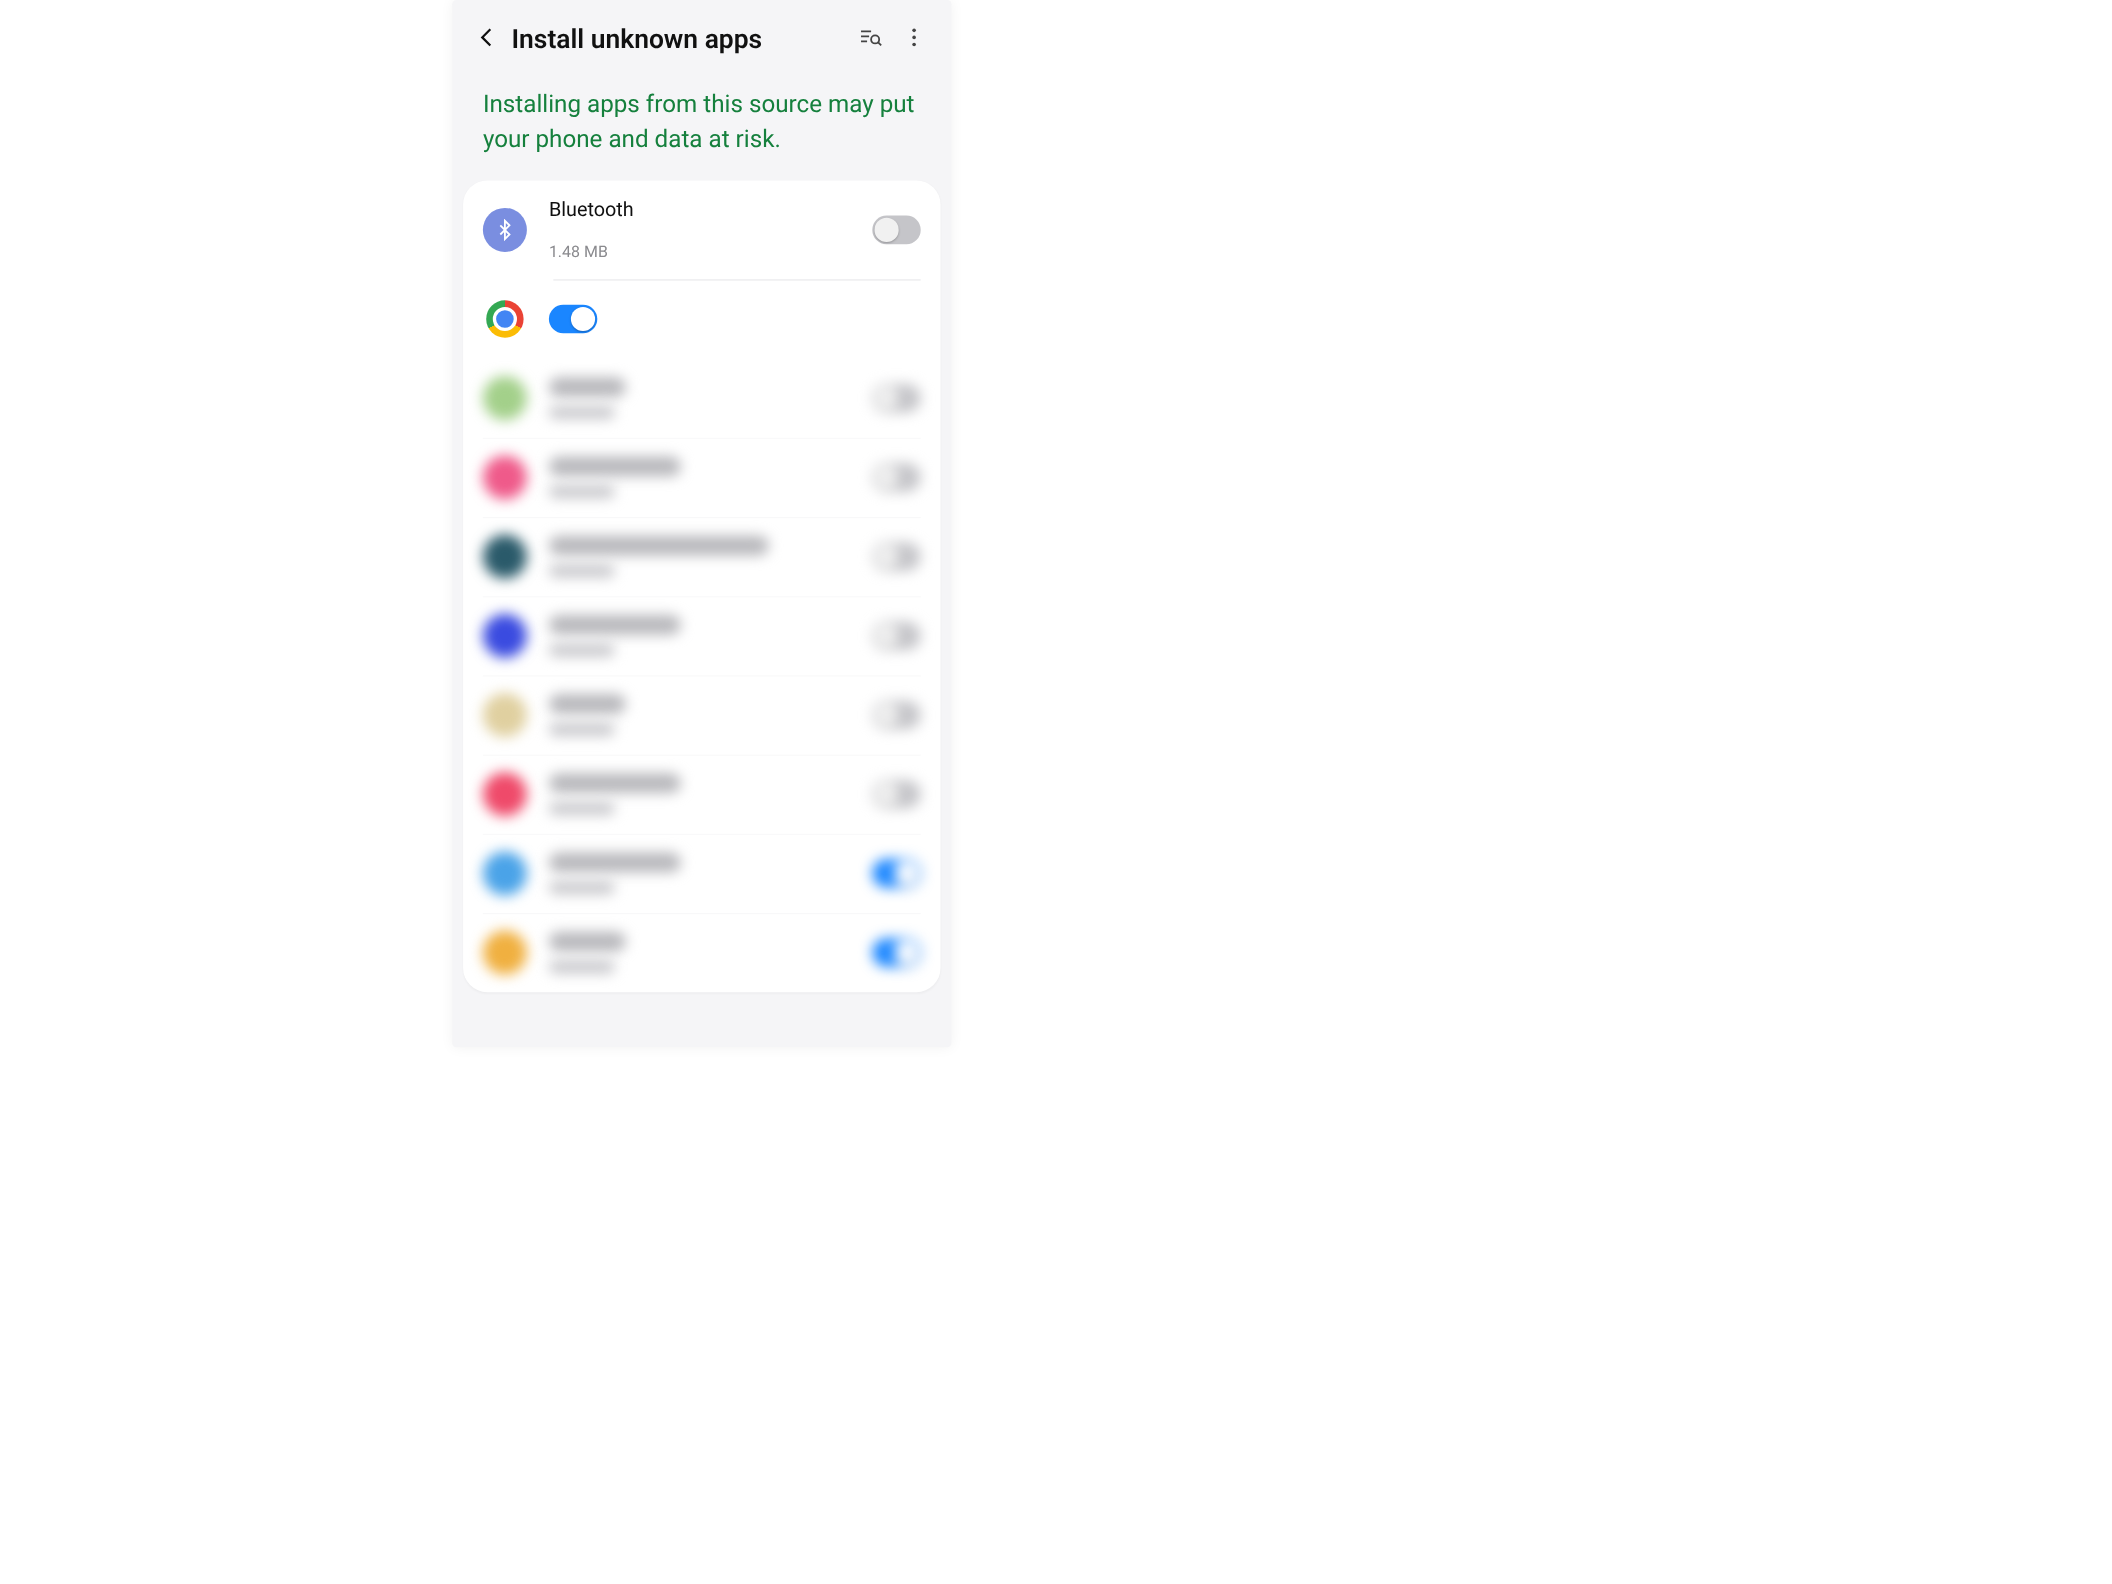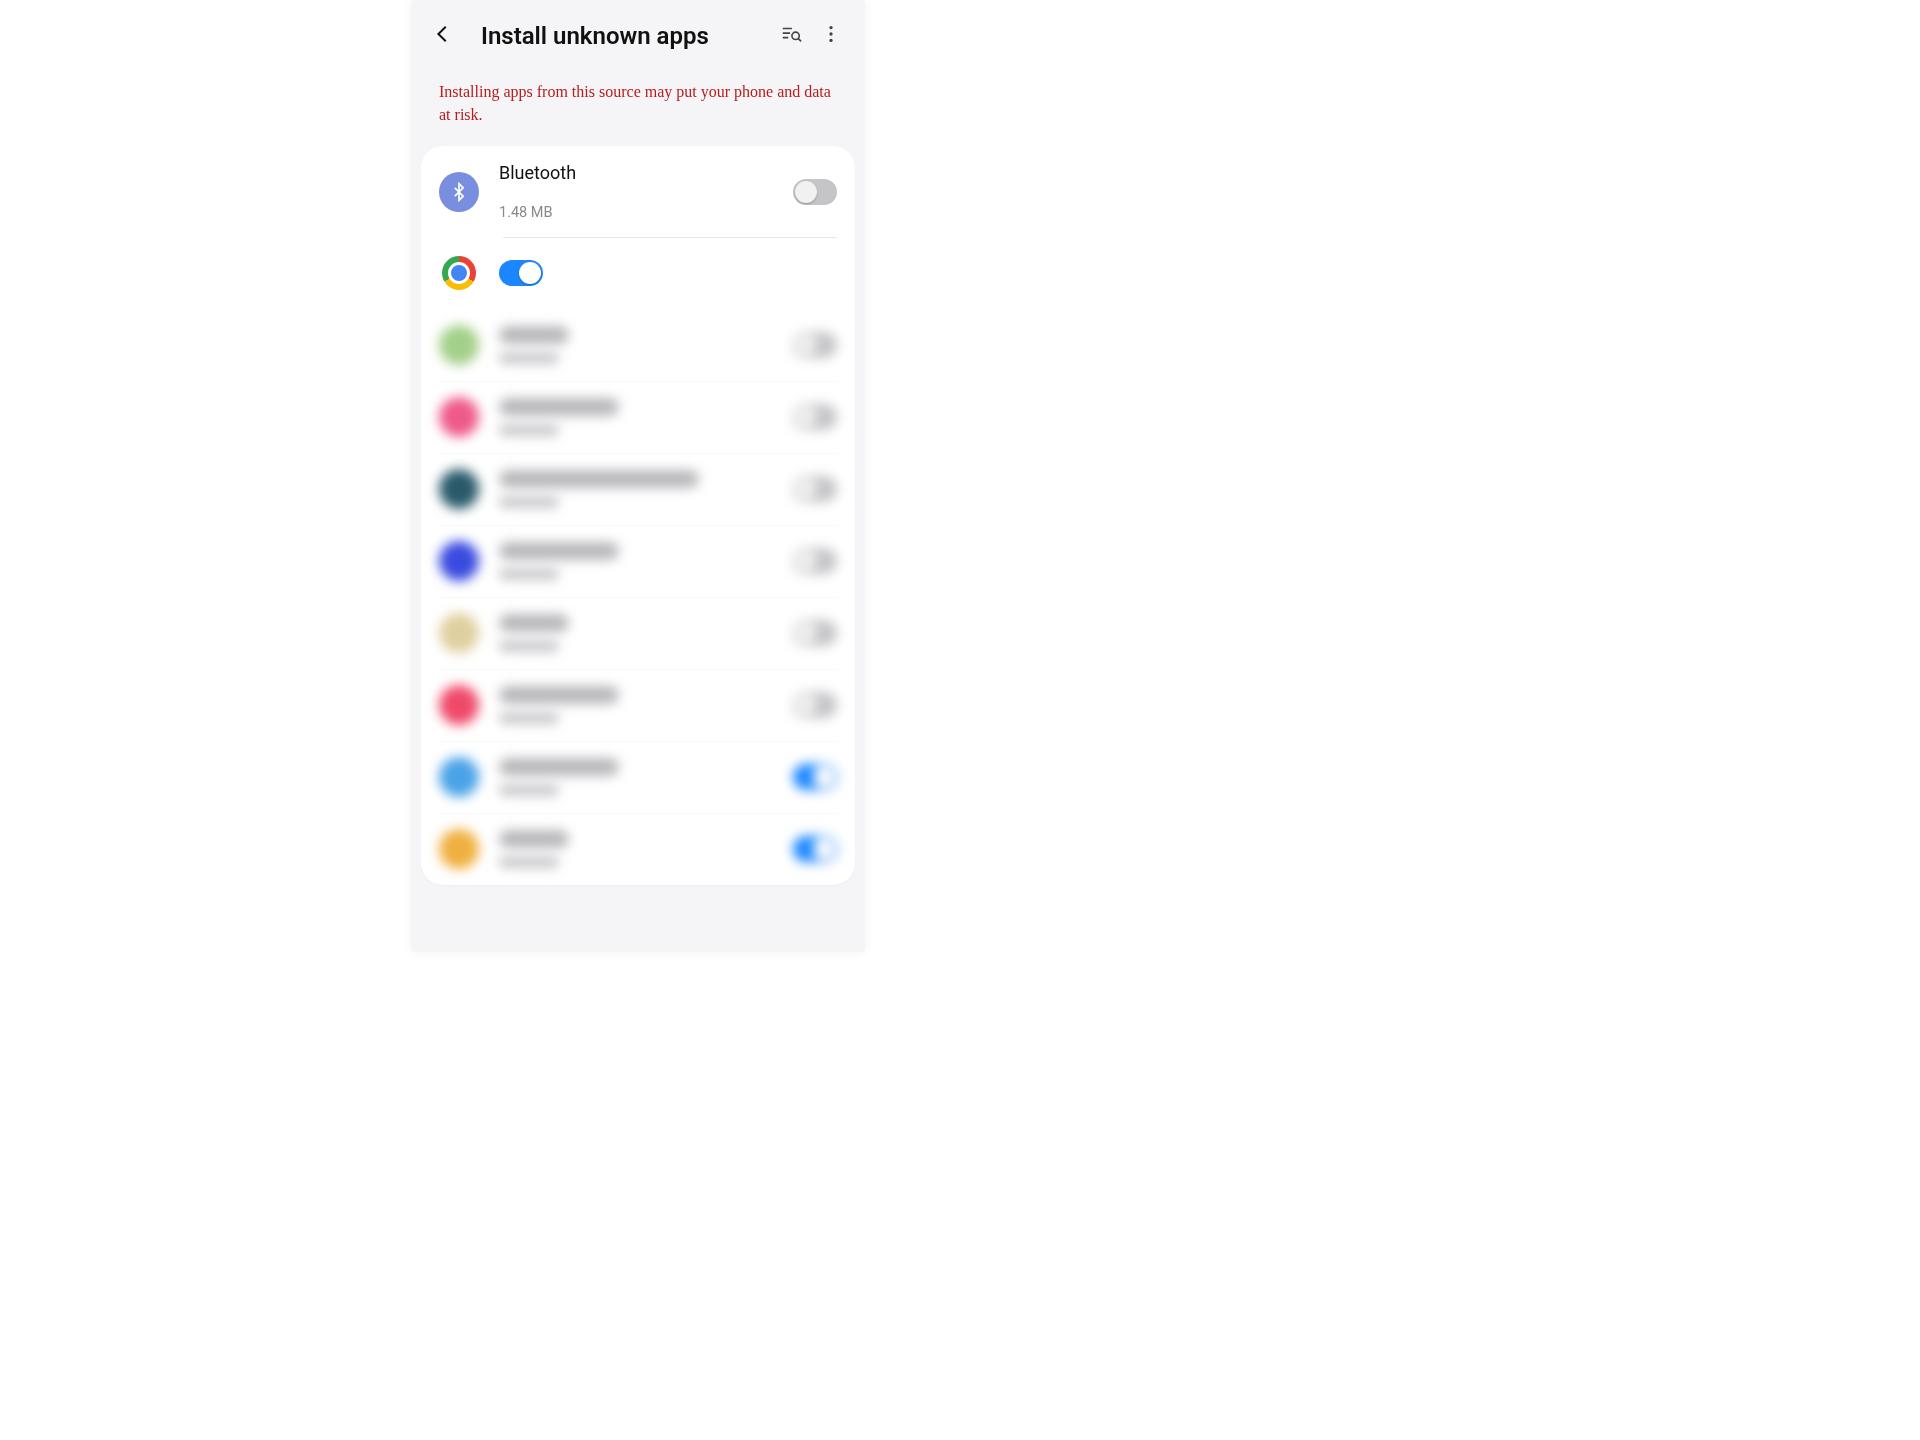--- a/index.html
+++ b/index.html
@@ -38,41 +38,40 @@
     align-items: center;
     justify-content: center;
     color: #111;
     cursor: pointer;
   }
   .back-btn svg { width: 22px; height: 22px; stroke: #111; stroke-width: 2.2; fill: none; }
   .title {
     font-size: 24px;
     font-weight: 600;
     color: #111;
-    margin-left: 16px;
+    margin-left: 0;
     flex: 1;
   }
   .hdr-icon {
     width: 40px;
     height: 40px;
     display: flex;
     align-items: center;
     justify-content: center;
     color: #444;
     cursor: pointer;
   }
   .hdr-icon svg { width: 22px; height: 22px; stroke: #444; stroke-width: 1.8; fill: none; }
   .hdr-icon.more svg { fill: #444; stroke: none; }
 
   .subtext {
     padding: 8px 28px 20px 28px;
-    font-size: 16px;
+    font-size: 22px;
     line-height: 1.45;
-    color: #b91c1c;
-    font-family: Liberation Serif, serif;
+    color: #15803d;
   }
 
   
   .card {
     margin: 0 10px;
     background: #ffffff;
     border-radius: 22px;
     overflow: hidden;
     box-shadow: 0 1px 2px rgba(0,0,0,0.03);
   }

